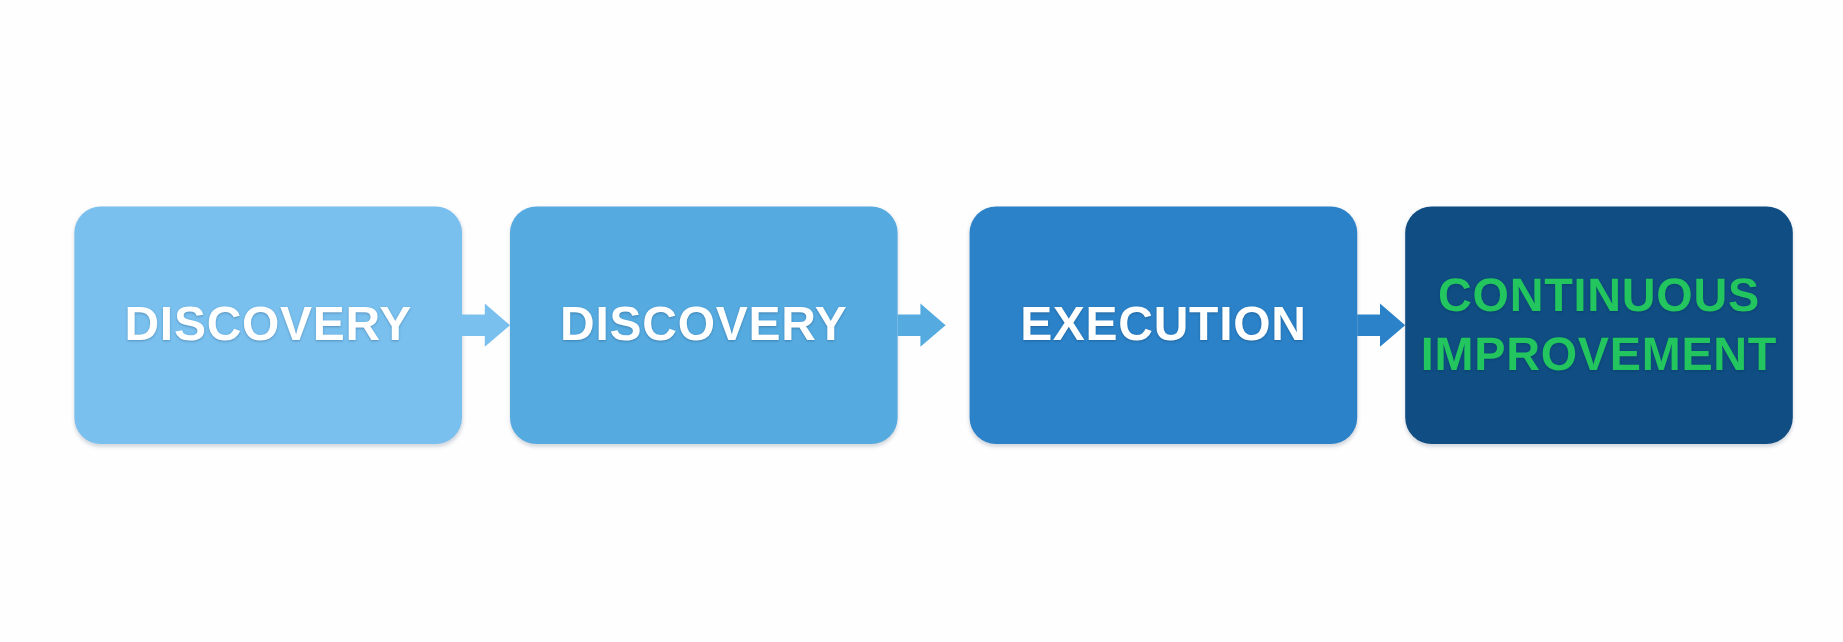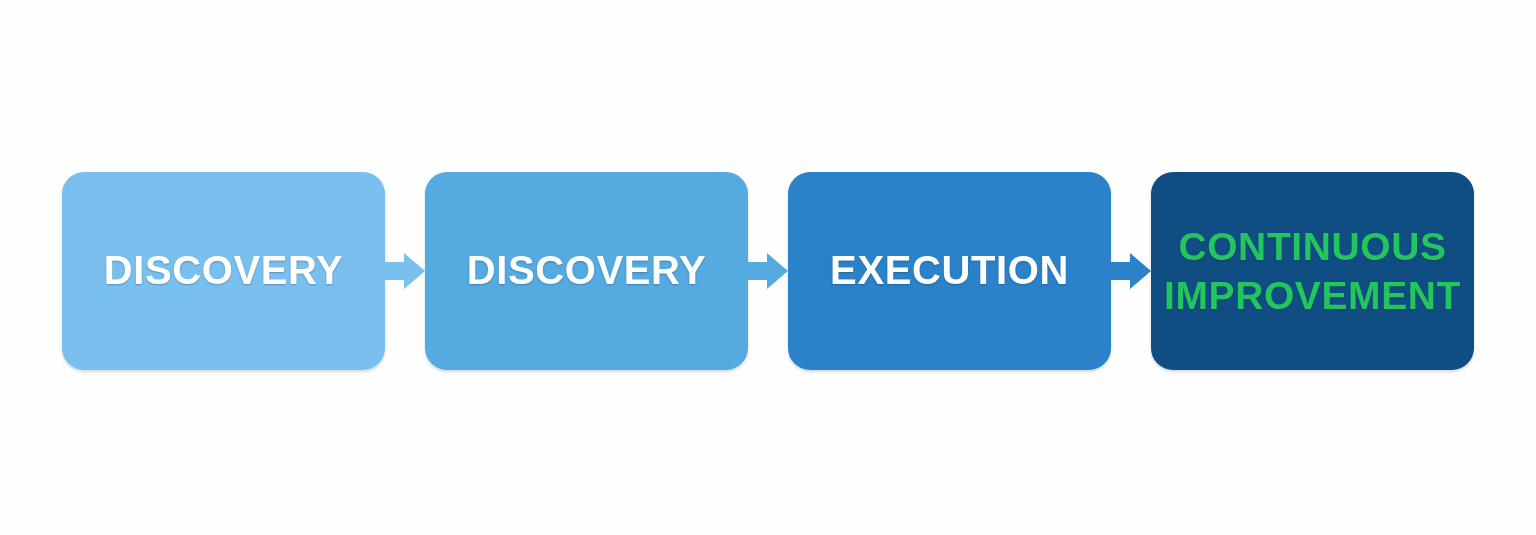--- a/index.html
+++ b/index.html
@@ -96,21 +96,21 @@
         </svg>
       </div>
       <div class="stage" style="background: rgb(85, 170, 224);">
         <div class="stage-label" style="color: rgb(255, 255, 255);">DISCOVERY</div>
       </div>
       <div class="connector">
         <svg class="arrow-svg" width="40" height="40" viewBox="0 0 40 40">
           <path d="M0,11 L19,11 L19,2 L40,20 L19,38 L19,29 L0,29 Z" fill="#55aae0"></path>
         </svg>
       </div>
-      <div class="stage" style="background: rgb(43, 130, 200);">
+      <div class="stage" style="background: rgb(43, 130, 200); margin-left: 20px;">
         <div class="stage-label" style="color: rgb(255, 255, 255);">EXECUTION</div>
       </div>
       <div class="connector">
         <svg class="arrow-svg" width="40" height="40" viewBox="0 0 40 40">
           <path d="M0,11 L19,11 L19,2 L40,20 L19,38 L19,29 L0,29 Z" fill="#2b82c8"></path>
         </svg>
       </div>
       <div class="stage" style="background: rgb(15, 77, 130);">
         <div class="stage-label two-line" style="color: #22c55e;">CONTINUOUS
 IMPROVEMENT</div>

